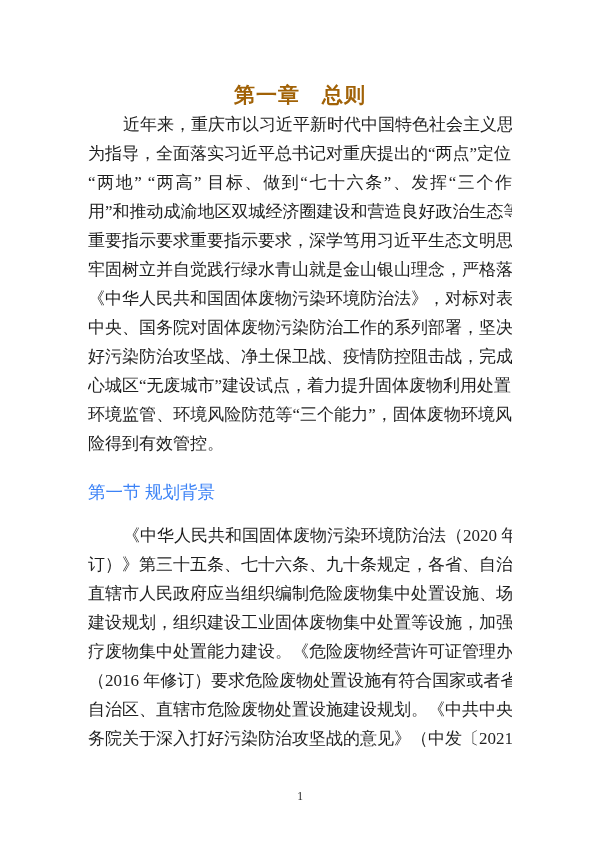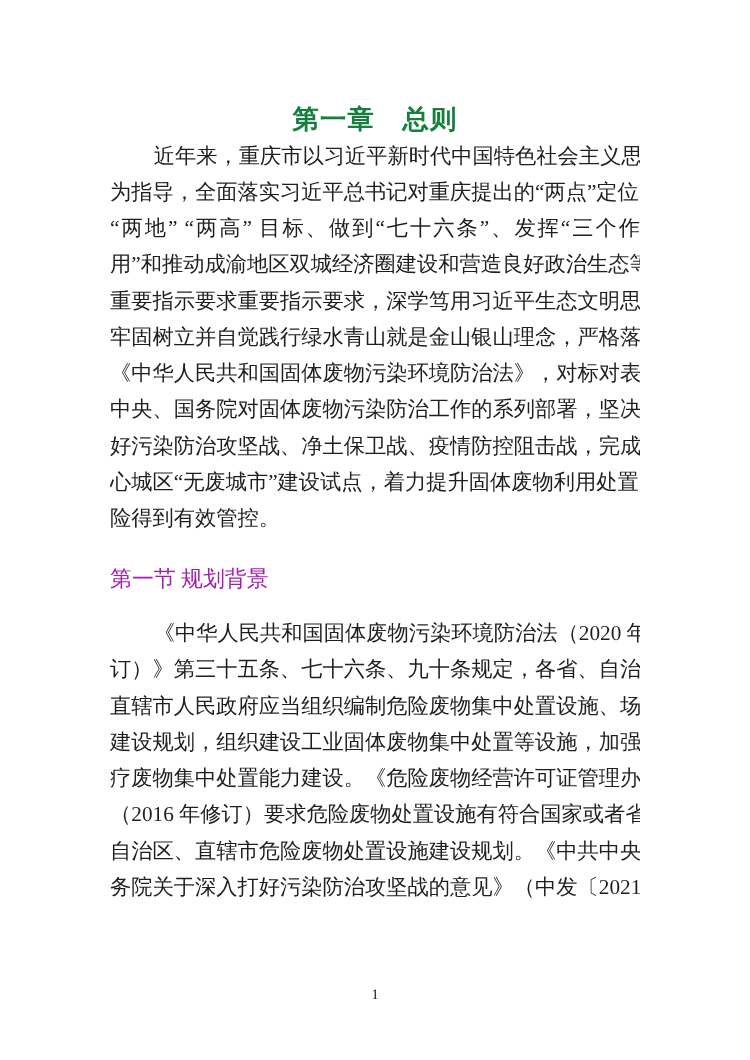--- a/index.html
+++ b/index.html
@@ -22,21 +22,21 @@
     left: 88px;
     top: 80px;
     width: 424px;
   }
   .doc-title {
     text-align: center;
     font-weight: bold;
     font-size: 21px;
     line-height: 30px;
     letter-spacing: 1px;
-    color: #15803d;
+    color: #a16207;
   }
   .para {
     margin: 0;
     padding: 0;
   }
   .para-line {
     font-size: 17px;
     line-height: 29px;
     height: 29px;
     text-align: justify;
@@ -49,21 +49,21 @@
     text-indent: 35px;
   }
   .para-line.para-end {
     text-align-last: left;
   }
   .section-heading {
     font-size: 17.5px;
     line-height: 29px;
     margin-top: 20px;
     margin-bottom: 14px;
-    color: #a21caf;
+    color: #3b82f6;
   }
   .page-number {
     position: absolute;
     left: 0;
     right: 0;
     bottom: 46px;
     text-align: center;
     font-size: 11.5px;
     color: #222;
   }
@@ -80,20 +80,21 @@
       <div class="para-line indent">近年来，重庆市以习近平新时代中国特色社会主义思想</div>
       <div class="para-line">为指导，全面落实习近平总书记对重庆提出的“两点”定位、</div>
       <div class="para-line">“两地” “两高” 目标、做到“七十六条”、发挥“三个作</div>
       <div class="para-line">用”和推动成渝地区双城经济圈建设和营造良好政治生态等</div>
       <div class="para-line">重要指示要求重要指示要求，深学笃用习近平生态文明思想，</div>
       <div class="para-line">牢固树立并自觉践行绿水青山就是金山银山理念，严格落实</div>
       <div class="para-line">《中华人民共和国固体废物污染环境防治法》，对标对表党</div>
       <div class="para-line">中央、国务院对固体废物污染防治工作的系列部署，坚决打</div>
       <div class="para-line">好污染防治攻坚战、净土保卫战、疫情防控阻击战，完成中</div>
       <div class="para-line">心城区“无废城市”建设试点，着力提升固体废物利用处置、</div>
+      <div class="para-line">环境监管、环境风险防范等“三个能力”，固体废物环境风</div>
       <div class="para-line para-end">险得到有效管控。</div>
     </div>
 
     <div class="section-heading">第一节 规划背景</div>
 
     <div class="para">
       <div class="para-line indent">《中华人民共和国固体废物污染环境防治法（2020 年修</div>
       <div class="para-line">订）》第三十五条、七十六条、九十条规定，各省、自治区、</div>
       <div class="para-line">直辖市人民政府应当组织编制危险废物集中处置设施、场所</div>
       <div class="para-line">建设规划，组织建设工业固体废物集中处置等设施，加强医</div>

